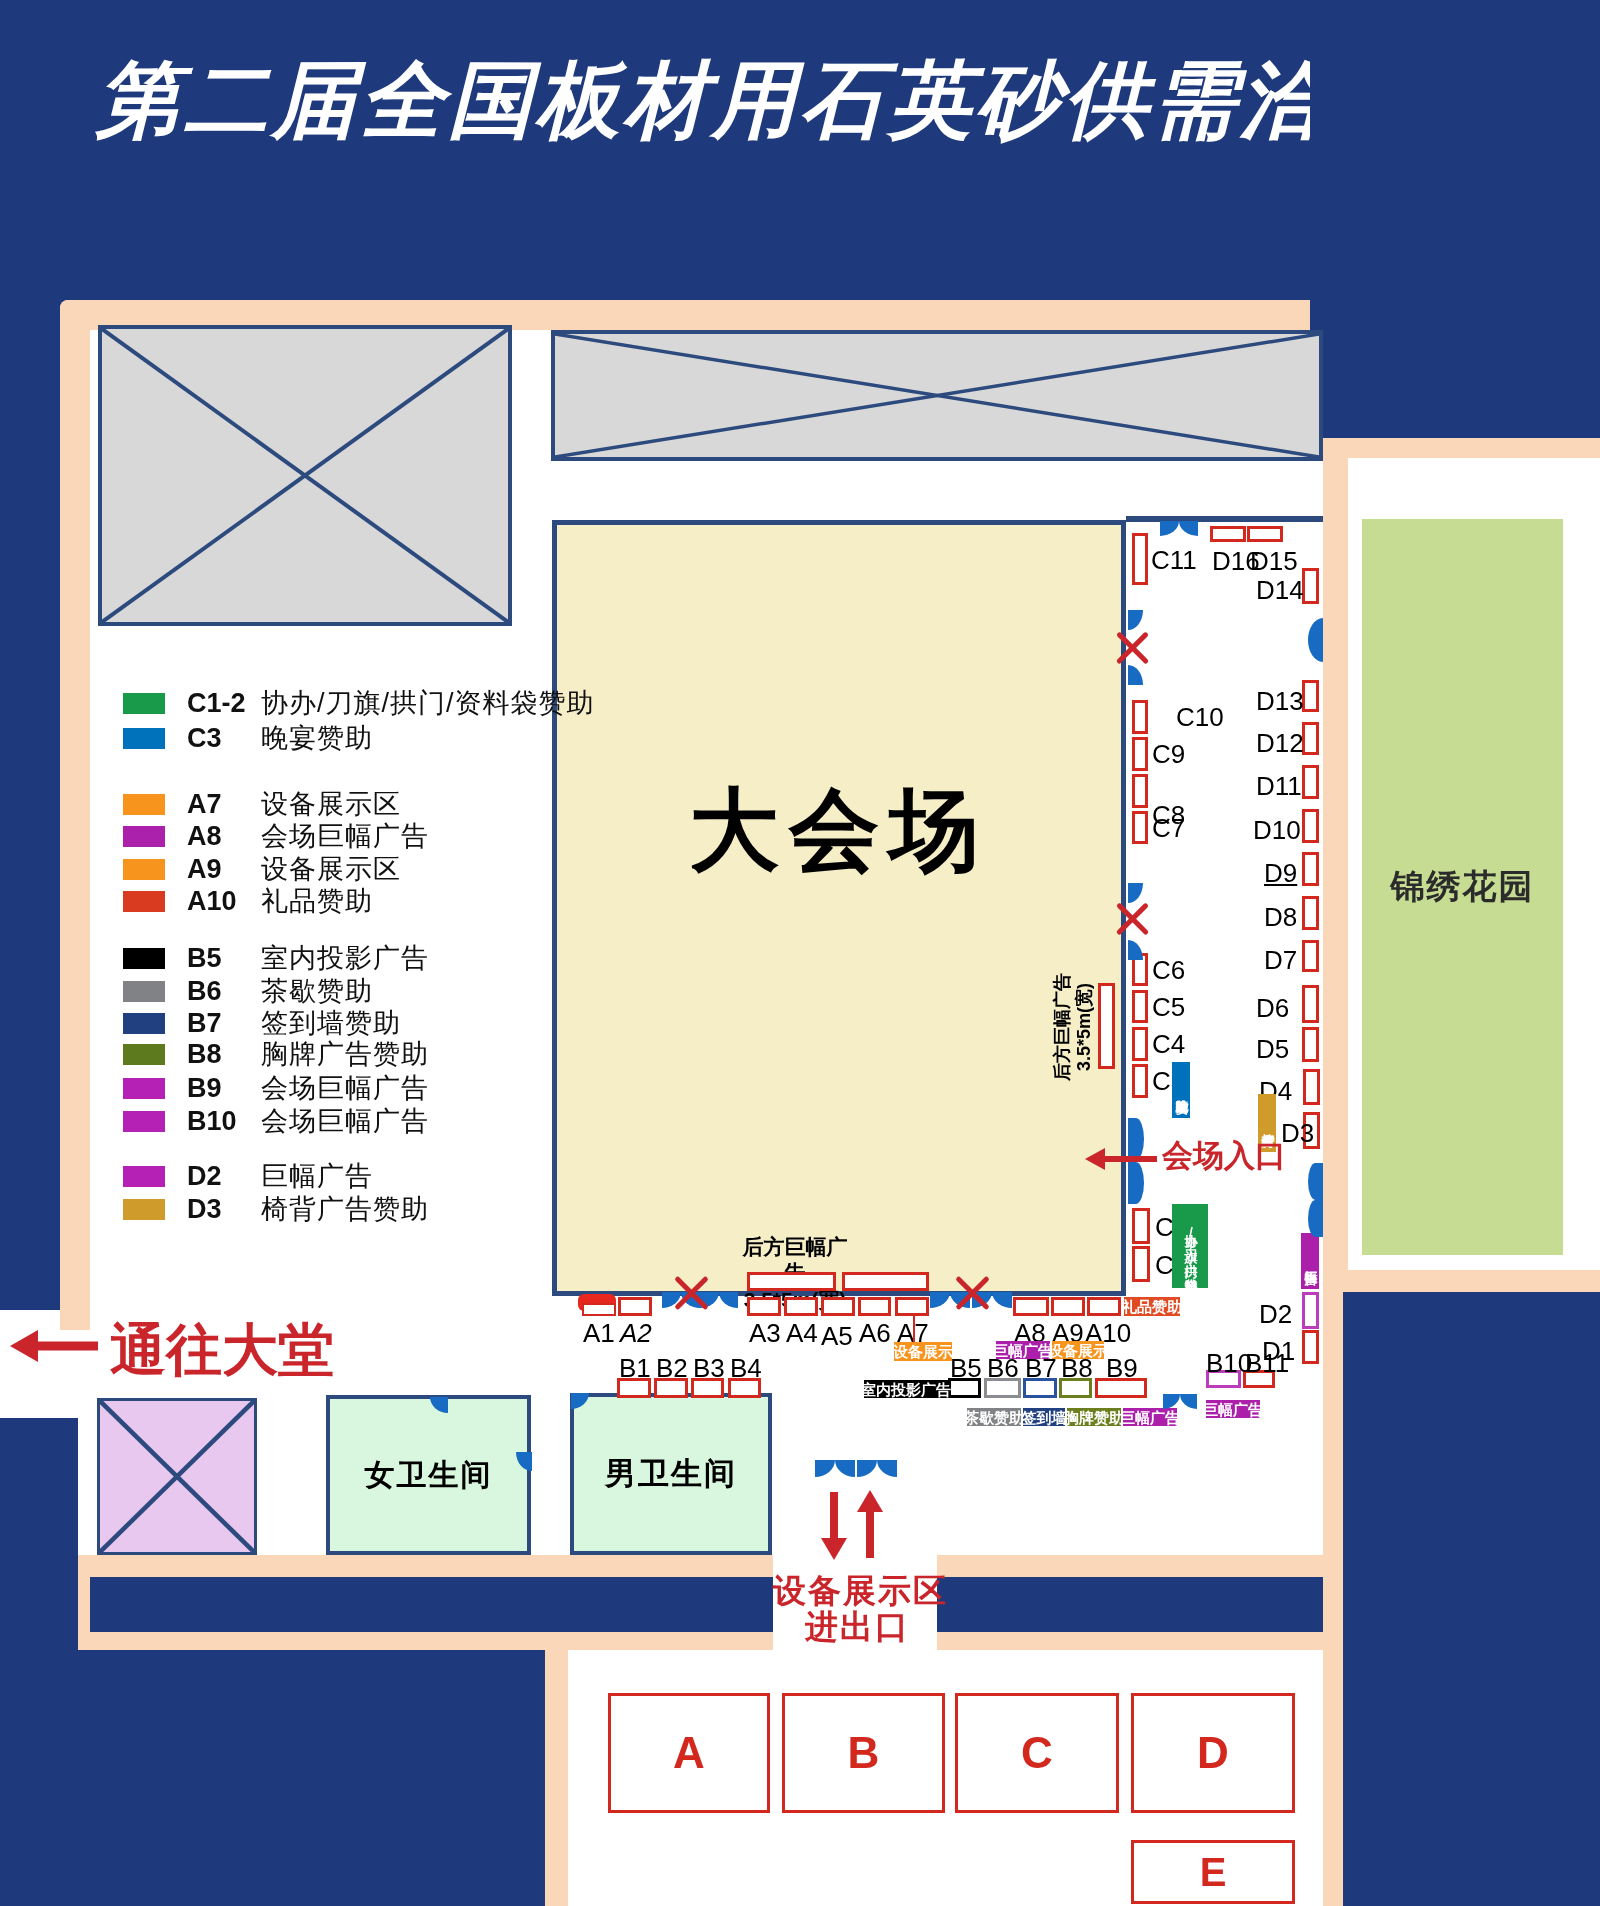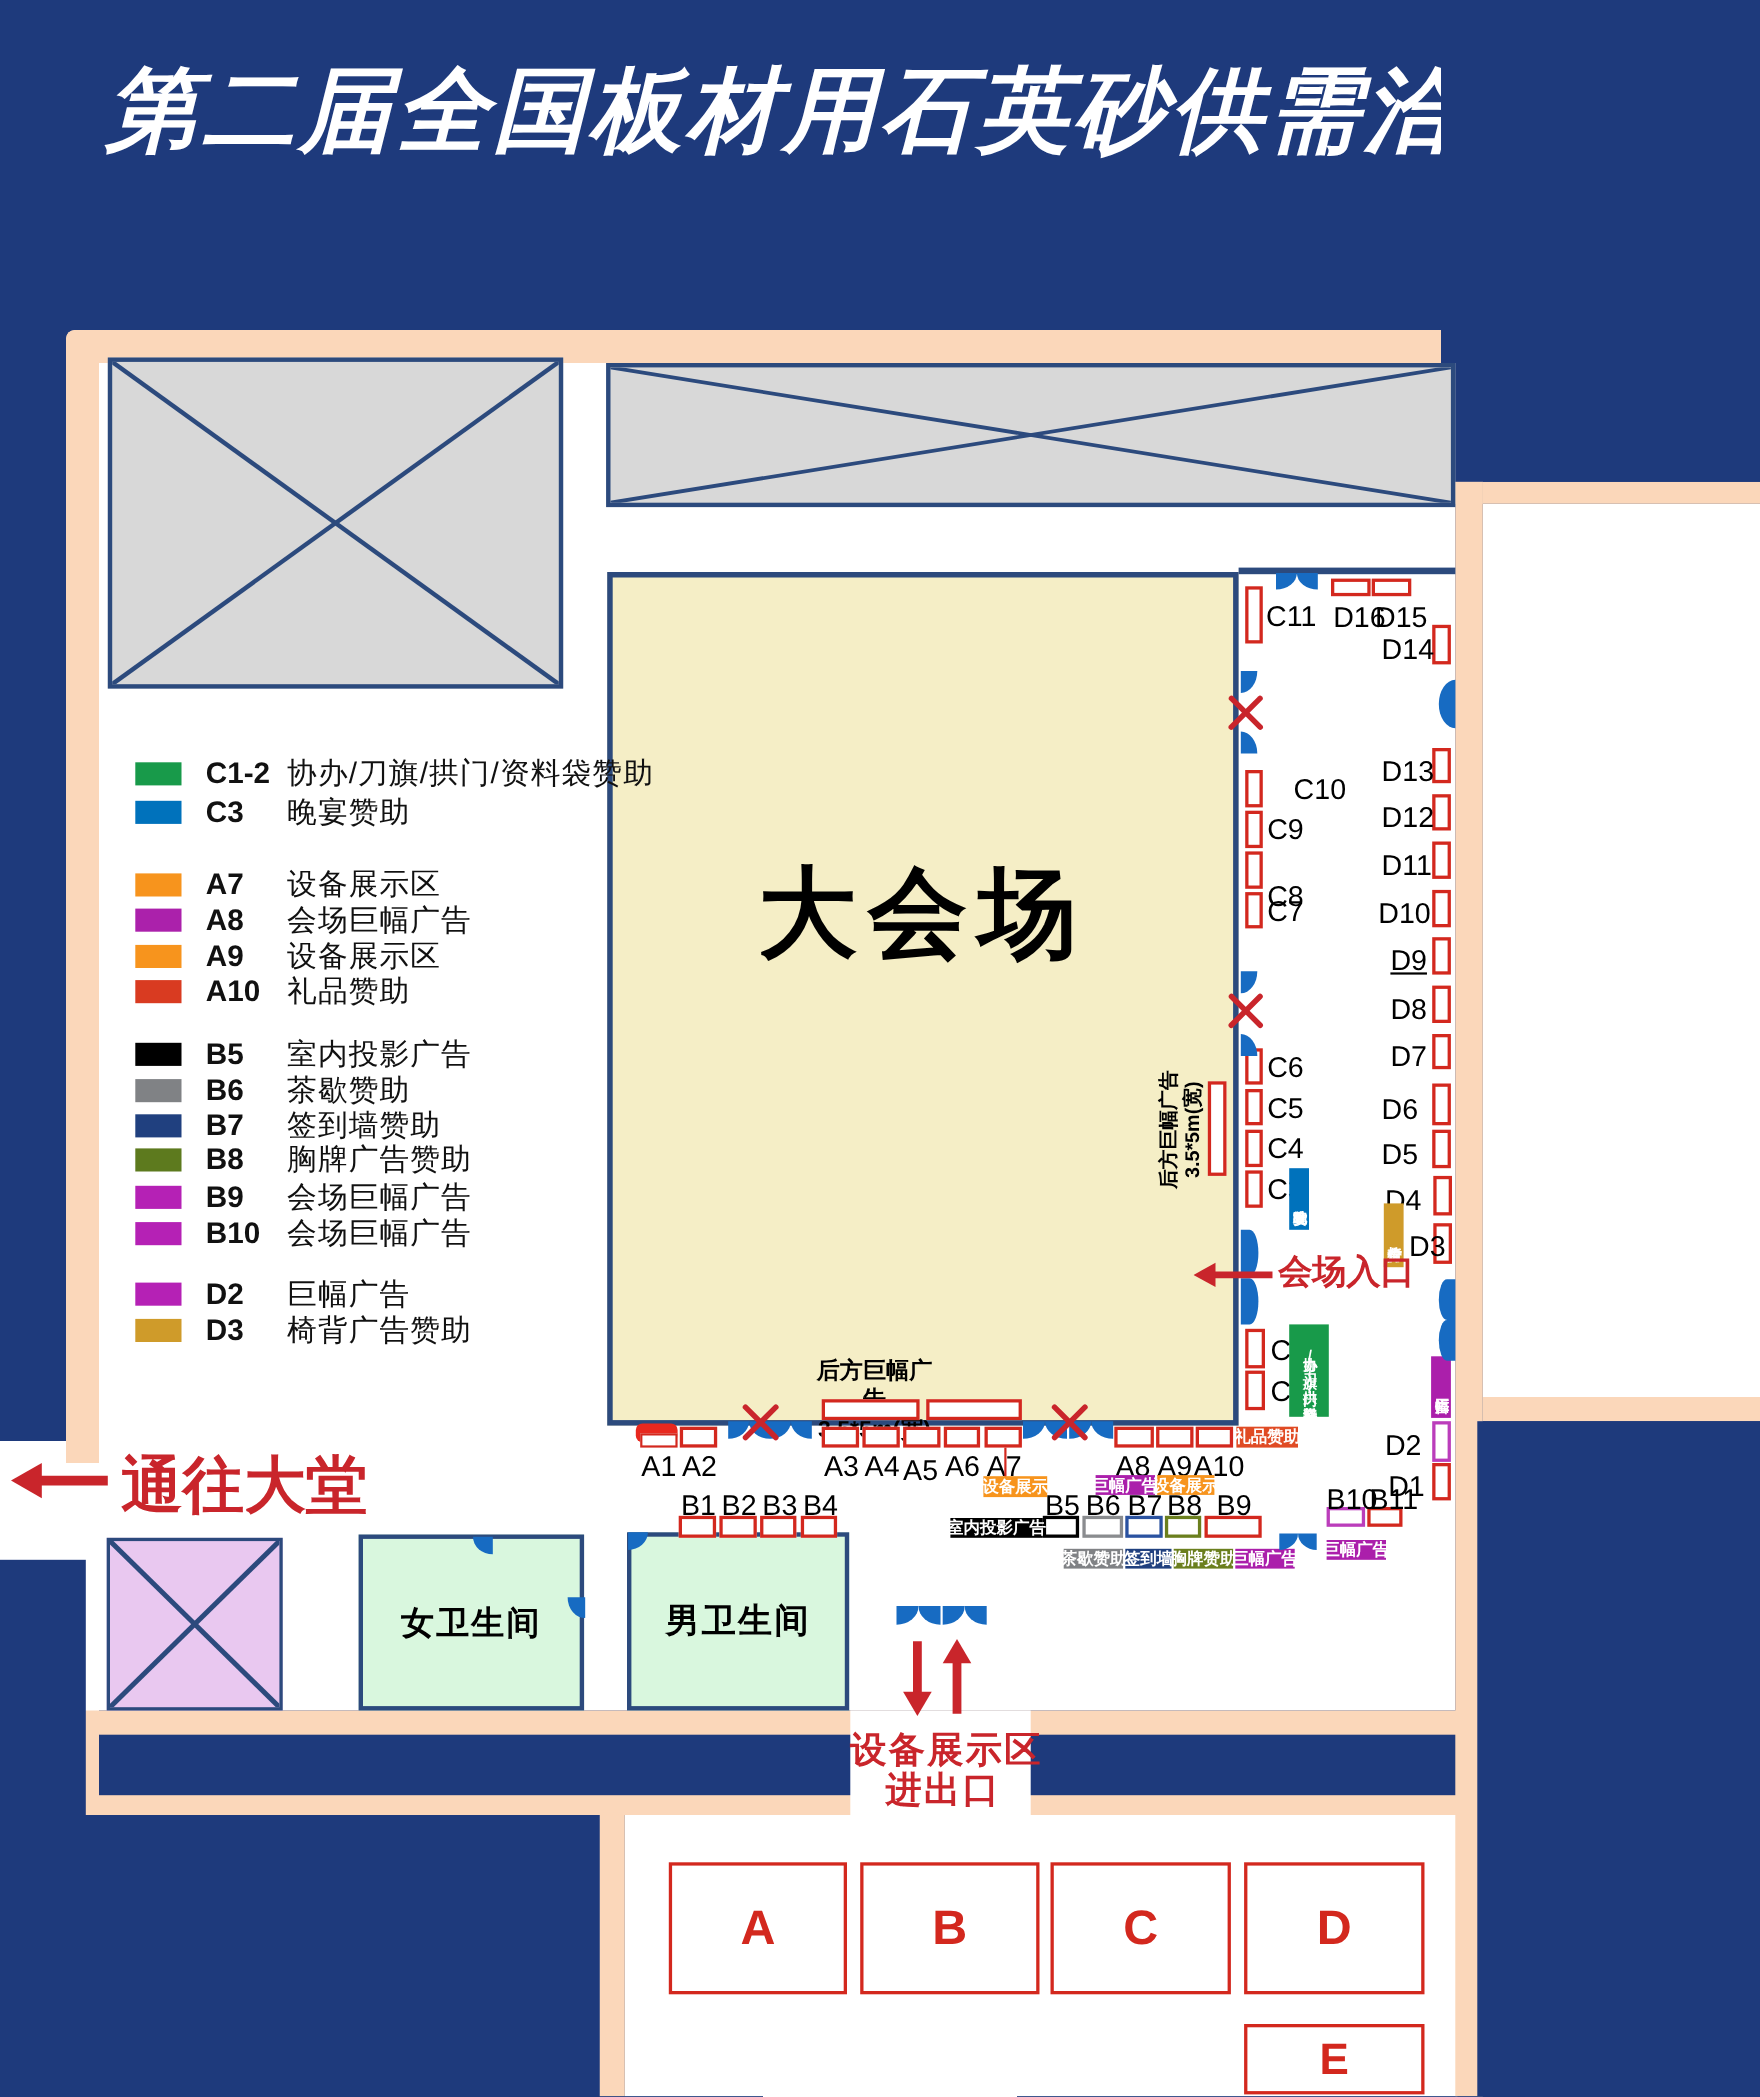--- a/index.html
+++ b/index.html
@@ -99,20 +99,23 @@
       <div>3.5*5m(宽)</div>
   </div>
 
   <div class="abs" style="left:735px;top:1234px;width:120px;text-align:center;font-size:21px;font-weight:700;color:#000;line-height:1.25;">
     <div>后方巨幅广告</div>
       <div>3.5*5m(宽)</div>
   </div>
   <div class="booth" style="left:747px;top:1272px;width:89px;height:19px;"></div>
   <div class="booth" style="left:842px;top:1272px;width:87px;height:19px;"></div>
 
+  <div class="abs" style="left:1362px;top:519px;width:201px;height:736px;background:#c5dc92;display:flex;align-items:center;justify-content:center;">
+    <span style="font-size:34px;font-weight:600;color:#2b2b2b;letter-spacing:2px;">锦绣花园</span>
+  </div>
 
   <div class="room" style="left:570px;top:1393px;width:202px;height:162px;background:#d9f7de;font-size:31px;">
     <span>男卫生间</span>
   </div>
   <div class="room" style="left:326px;top:1395px;width:205px;height:160px;background:#d9f7de;font-size:30px;">
     <span>女卫生间</span>
   </div>
 
   <div class="legend-row" style="top:689px;">
       <span class="sw" style="background-color: rgb(24, 154, 74);"></span>
@@ -190,21 +193,21 @@
   <div class="booth" style="left:618px;top:1297px;width:34px;height:19px;"></div>
   <div class="booth" style="left:747px;top:1297px;width:34px;height:19px;"></div>
   <div class="booth" style="left:784px;top:1297px;width:34px;height:19px;"></div>
   <div class="booth" style="left:821px;top:1297px;width:34px;height:19px;"></div>
   <div class="booth" style="left:858px;top:1297px;width:33px;height:19px;"></div>
   <div class="booth" style="left:895px;top:1297px;width:34px;height:19px;"></div>
   <div class="booth" style="left:1013px;top:1297px;width:36px;height:19px;"></div>
   <div class="booth" style="left:1051px;top:1297px;width:34px;height:19px;"></div>
   <div class="booth" style="left:1087px;top:1297px;width:34px;height:19px;"></div>
   <div class="blb" style="left:583px;top:1320px;">A1</div>
-  <div class="blb" style="left:620px;top:1320px;">A2</div>
+  <div class="blb" style="left:620px;top:1320px;font-style:italic;">A2</div>
   <div class="blb" style="left:749px;top:1320px;">A3</div>
   <div class="blb" style="left:786px;top:1320px;">A4</div>
   <div class="blb" style="left:821px;top:1323px;">A5</div>
   <div class="blb" style="left:859px;top:1320px;">A6</div>
   <div class="blb" style="left:897px;top:1320px;">A7</div>
   <div class="blb" style="left:1014px;top:1320px;">A8</div>
   <div class="blb" style="left:1052px;top:1320px;">A9</div>
   <div class="blb" style="left:1085px;top:1320px;">A10</div>
   <div class="abs" style="left:913px;top:1316px;width:2px;height:28px;background:#d3281e;"></div>
   <div class="tag" style="left: 894px; top: 1342px; width: 58px; height: 19px; background-color: rgb(247, 148, 29);">设备展示</div>

